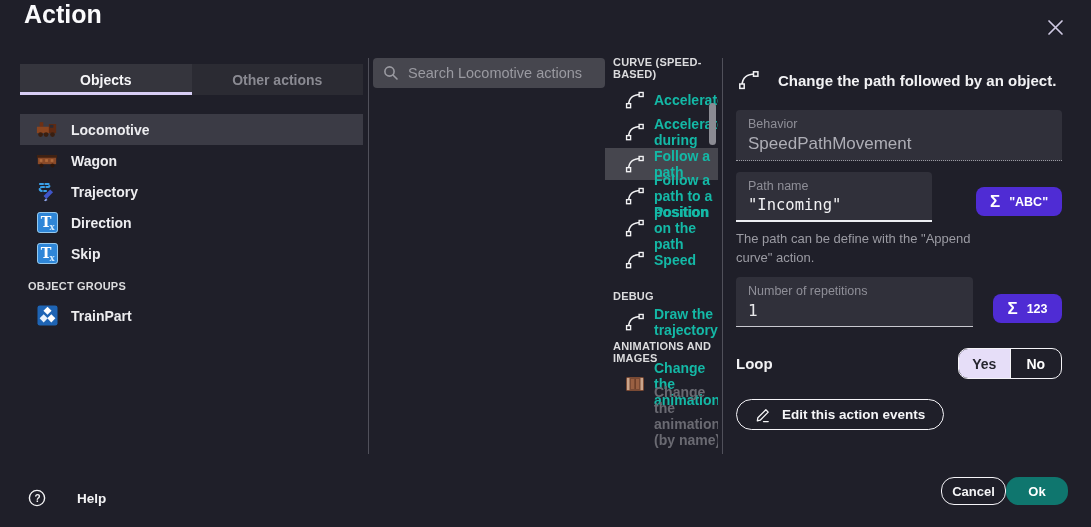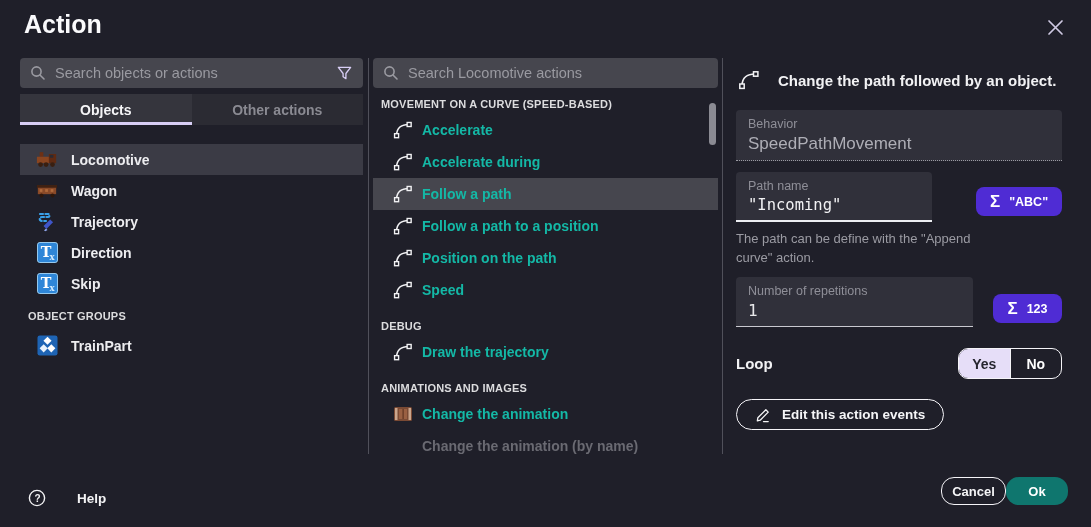--- a/index.html
+++ b/index.html
@@ -7,30 +7,30 @@
   body {
     font-family: "Liberation Sans", sans-serif;
     background: #1f1f29;
     color: #ededf0;
     overflow: hidden;
     position: relative;
   }
   .dialog { position:absolute; inset:0; }
 
   
-  .title { position:absolute; top:10px; left:24px; font-size:25px; font-weight:700; color:#fafafc; }
+  .title { position:absolute; top:0; left:24px; font-size:25px; font-weight:700; color:#fafafc; }
   .close-btn { position:absolute; top:15px; right:24px; width:24px; height:24px; cursor:pointer;
     display:flex; align-items:center; justify-content:center; }
 
   
   .main { position:absolute; top:58px; left:20px; right:29px; bottom:73px; display:flex; }
 
   .col-left  { width:343px; flex:none; display:flex; flex-direction:column; }
   .v-divider { width:1px; background:#50505a; margin:0 4px 0 5px; flex:none; }
-  .col-mid   { width:345px; flex:none; position:relative; display:flex; flex-direction:column; overflow:hidden; }
+  .col-mid   { width:345px; flex:none; position:relative; display:flex; flex-direction:row; overflow:hidden; }
   .col-right { flex:1; border-left:1px solid #50505a; margin-left:4px; padding-left:13px;
                display:flex; flex-direction:column; overflow:hidden; }
 
   
   .searchbox { height:30px; background:#46464e; border-radius:4px; display:flex; align-items:center;
     padding:0 10px; gap:9px; flex:none; }
   .searchbox input { flex:1; background:transparent; border:none; outline:none; color:#e8e8ea;
     font-size:14.5px; font-family:"Liberation Sans", sans-serif; }
   .searchbox input::placeholder { color:#9a9aa1; }
 
@@ -120,34 +120,20 @@
 
   <div class="close-btn">
     <svg width="17" height="17" viewBox="0 0 17 17">
         <path d="M2 2 L15 15 M15 2 L2 15" stroke="#cfc9e2" stroke-width="1.7" stroke-linecap="round"></path>
       </svg>
   </div>
 
   <div class="main">
 
     <div class="col-left">
-      <div class="searchbox">
-        <span>
-          <svg width="16" height="16" viewBox="0 0 16 16">
-              <circle cx="6.5" cy="6.5" r="4.6" fill="none" stroke="#9a9aa1" stroke-width="1.6"></circle>
-              <path d="M10.2 10.2 L14 14" stroke="#9a9aa1" stroke-width="1.6" stroke-linecap="round"></path>
-            </svg>
-        </span>
-        <input type="text" placeholder="Search objects or actions" style="">
-        <span>
-          <svg width="17" height="17" viewBox="0 0 18 18">
-              <path d="M2.5 2.5 H15.5 L10.5 9 V14.5 L7.5 12.5 V9 Z" fill="none" stroke="#d8cef5" stroke-width="1.4" stroke-linejoin="round"></path>
-            </svg>
-        </span>
-      </div>
 
       <div class="tabs">
         <div class="tab active">
           <span>Objects</span>
         </div>
         <div class="tab inactive">
           <span>Other actions</span>
         </div>
       </div>
 

